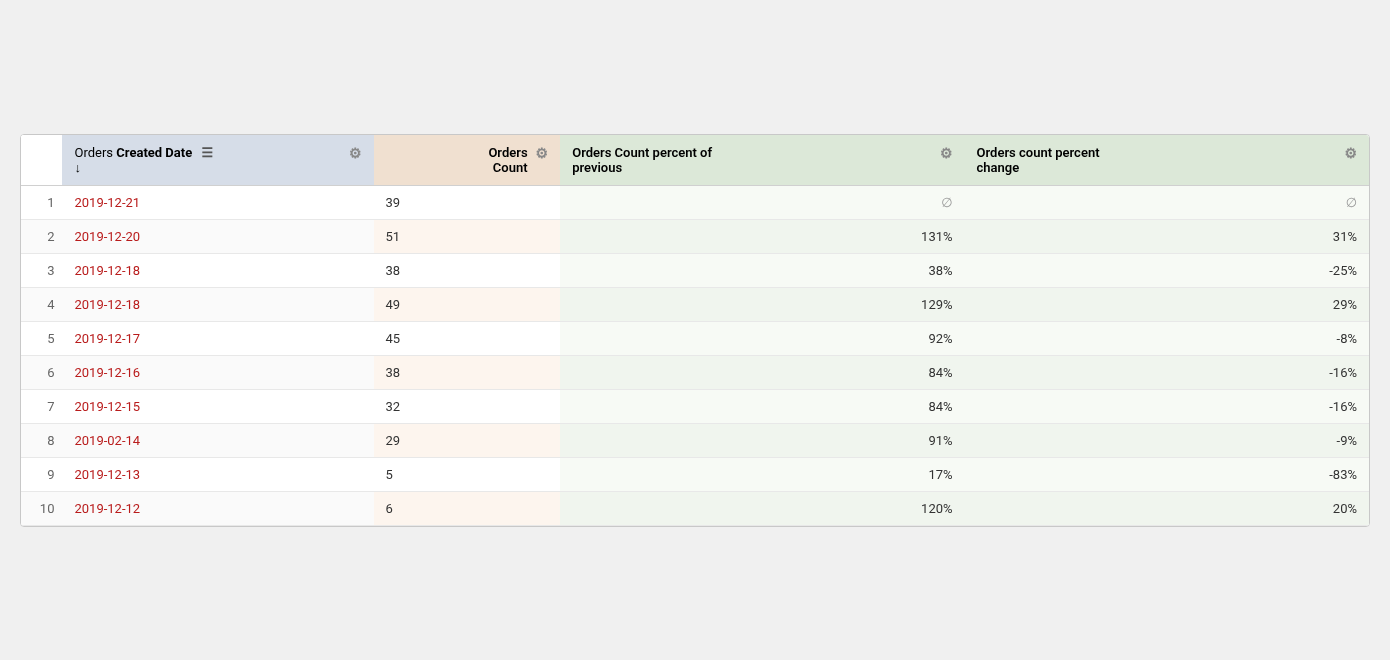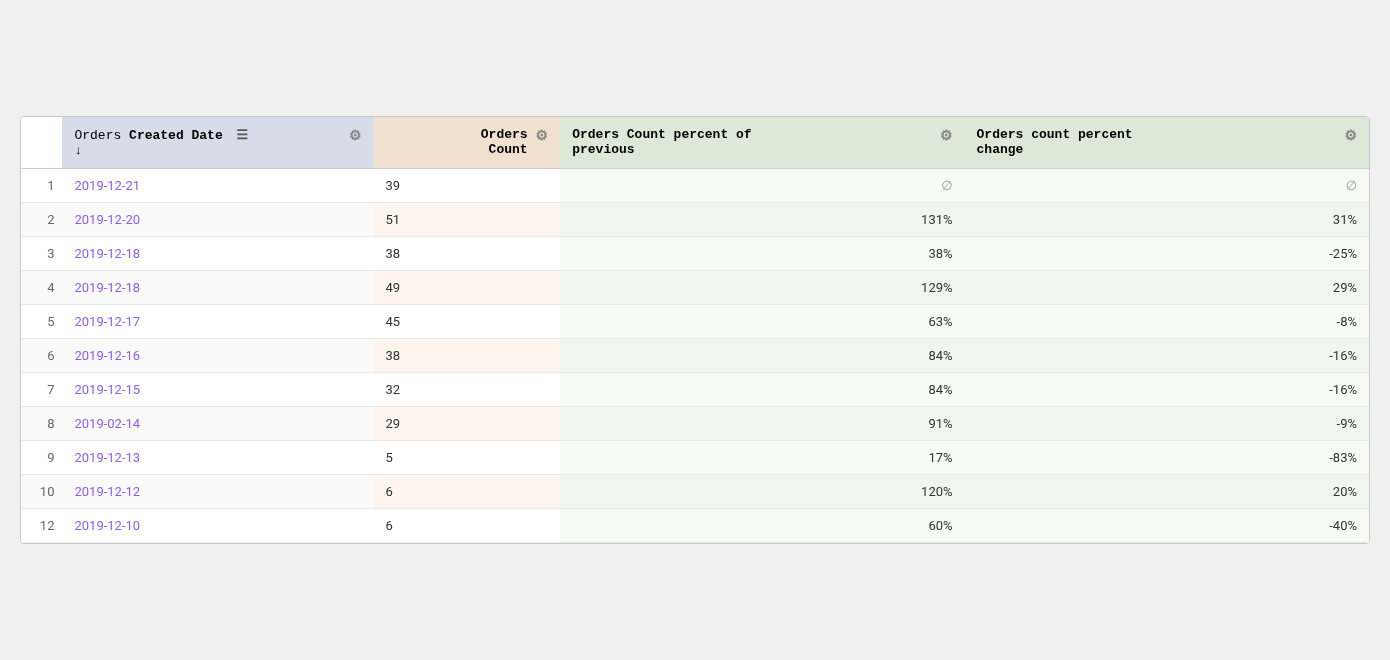--- a/index.html
+++ b/index.html
@@ -54,21 +54,20 @@
       background: #dce8d8;
       width: 390px;
     }
     .th-content {
       display: flex;
       justify-content: space-between;
       align-items: flex-start;
     }
     .th-title {
       flex: 1;
-      font-family: Liberation Mono, monospace;
     }
     .gear-icon {
       color: #888;
       font-size: 14px;
       cursor: pointer;
       flex-shrink: 0;
       margin-left: 8px;
     }
     tbody tr:nth-child(odd) {
       background: #fff;
@@ -81,21 +80,21 @@
       border-bottom: 1px solid #e8e8e8;
       color: #333;
     }
     td.col-row-num {
       color: #666;
       text-align: right;
       width: 40px;
       padding-right: 8px;
     }
     td.col-date {
-      color: #8b5cf6;
+      color: #b91c1c;
     }
     td.col-count {
       text-align: left;
       background: inherit;
     }
     td.col-percent-of {
       text-align: right;
     }
     td.col-percent-change {
       text-align: right;
@@ -176,21 +175,21 @@
           <td class="col-row-num">4</td>
           <td class="col-date">2019-12-18</td>
           <td class="col-count">49</td>
           <td class="col-percent-of">129%</td>
           <td class="col-percent-change">29%</td>
         </tr>
         <tr>
           <td class="col-row-num">5</td>
           <td class="col-date">2019-12-17</td>
           <td class="col-count">45</td>
-          <td class="col-percent-of">63%</td>
+          <td class="col-percent-of">92%</td>
           <td class="col-percent-change">-8%</td>
         </tr>
         <tr>
           <td class="col-row-num">6</td>
           <td class="col-date">2019-12-16</td>
           <td class="col-count">38</td>
           <td class="col-percent-of">84%</td>
           <td class="col-percent-change">-16%</td>
         </tr>
         <tr>
@@ -214,22 +213,15 @@
           <td class="col-percent-of">17%</td>
           <td class="col-percent-change">-83%</td>
         </tr>
         <tr>
           <td class="col-row-num">10</td>
           <td class="col-date">2019-12-12</td>
           <td class="col-count">6</td>
           <td class="col-percent-of">120%</td>
           <td class="col-percent-change">20%</td>
         </tr>
-        <tr>
-          <td class="col-row-num">12</td>
-          <td class="col-date">2019-12-10</td>
-          <td class="col-count">6</td>
-          <td class="col-percent-of">60%</td>
-          <td class="col-percent-change">-40%</td>
-        </tr>
       </tbody>
   </table>
 </div>
 
 </body></html>

